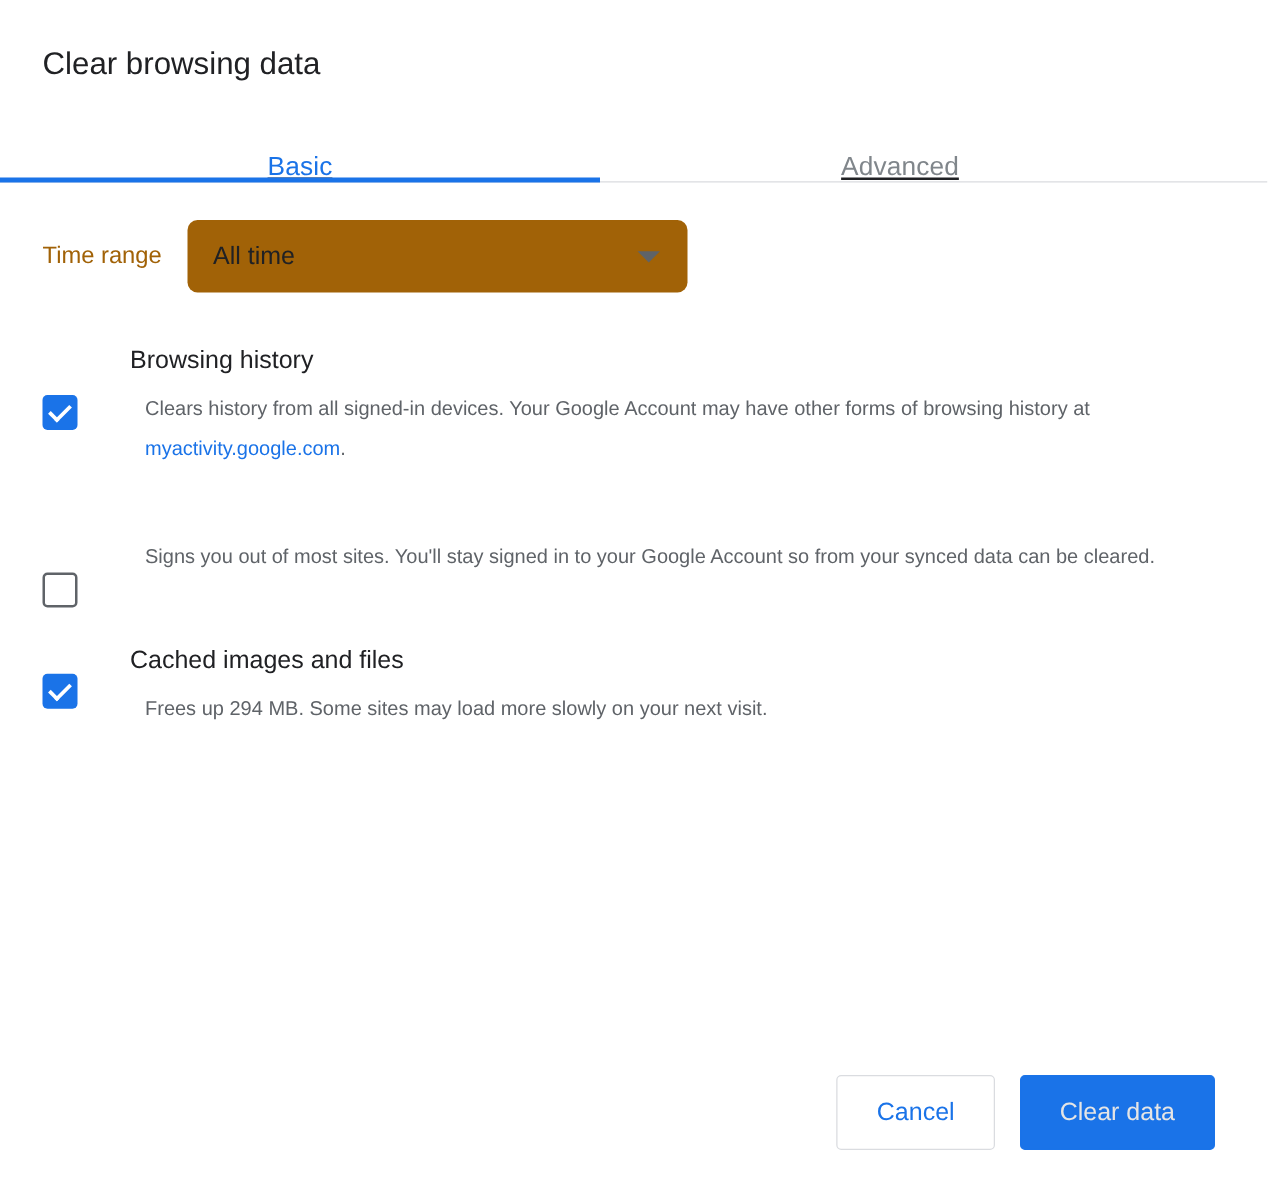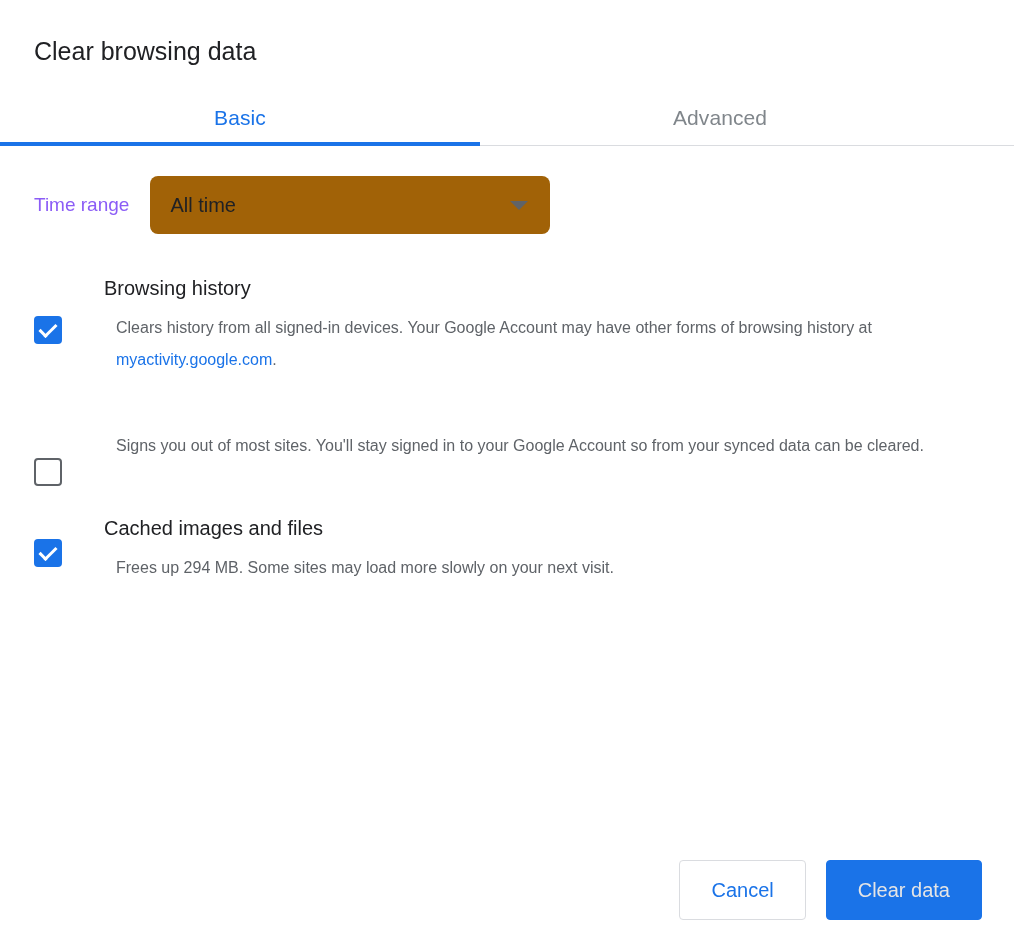--- a/index.html
+++ b/index.html
@@ -35,21 +35,22 @@
     padding: 36px 0 0 34px;
     font-weight: 400;
   }
 
   
   .tabbar {
     position: relative;
     margin-top: 24px;
     height: 56px;
     display: flex;
-    align-items: center;
+    align-items: flex-end;
+    text-decoration: underline;
   }
   .tabbar::after {
     content: "";
     position: absolute;
     left: 0;
     right: 0;
     bottom: 0;
     height: 1px;
     background: #dadce0;
   }
@@ -87,21 +88,21 @@
 
   
   .timerange-row {
     display: flex;
     align-items: center;
     margin-top: 30px;
     padding-left: 34px;
   }
   .timerange-label {
     font-size: 19px;
-    color: #8b5cf6;
+    color: #a16207;
     line-height: 22px;
   }
   .select-box {
     position: relative;
     margin-left: 21px;
     width: 400px;
     height: 58px;
     background: #a16207;
     border: 0;
     border-radius: 8px;
@@ -201,21 +202,21 @@
   }
   .option-link {
     color: #1a73e8;
     text-decoration: none;
     cursor: pointer;
   }
 
   
   .footer {
     position: absolute;
-    right: 32px;
+    right: 42px;
     bottom: 28px;
     display: flex;
     align-items: center;
   }
   .btn {
     font-family: inherit;
     font-size: 20px;
     font-weight: 500;
     line-height: 24px;
     border-radius: 4px;

